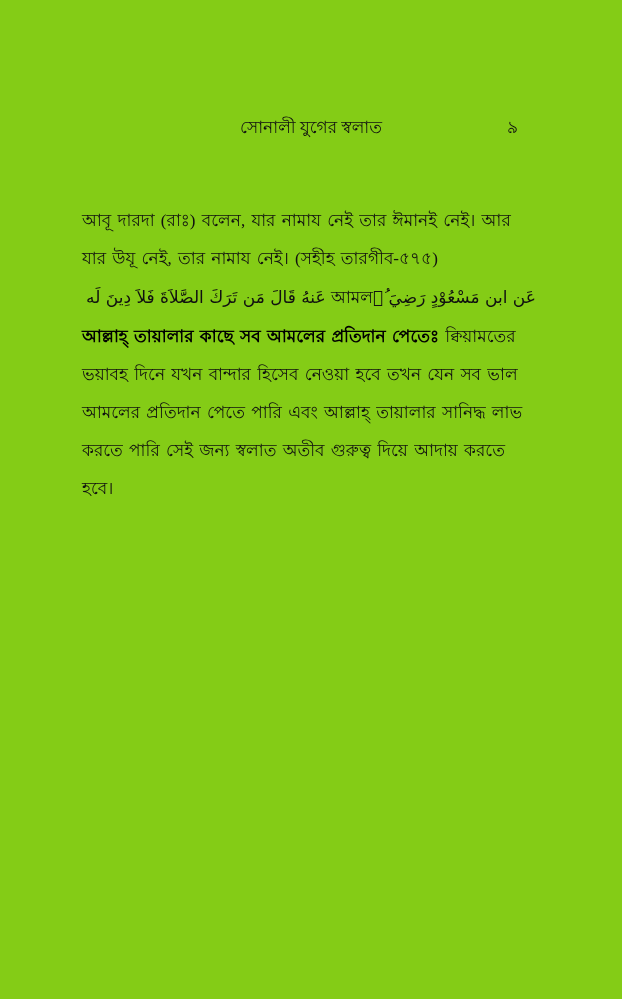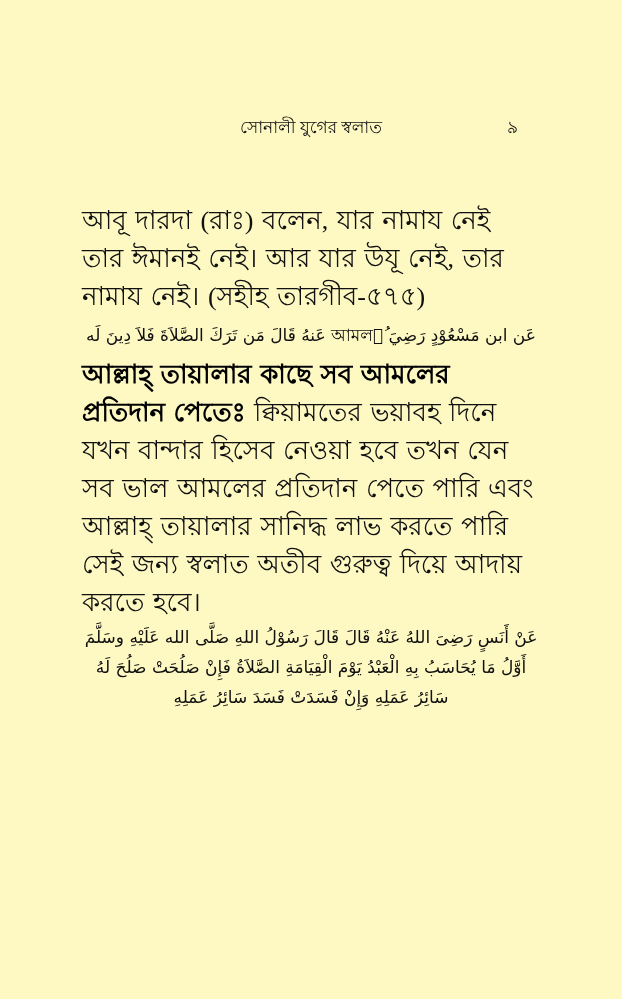--- a/index.html
+++ b/index.html
@@ -4,21 +4,21 @@
 <style>
   html, body {
     margin: 0;
     padding: 0;
     background: #ffffff;
   }
   .page {
     position: relative;
     width: 622px;
     height: 999px;
-    background: #fef9c3;
+    background: #84cc16;
     color: #111111;
     box-sizing: border-box;
     padding: 116px 82px 0 82px;
     overflow: hidden;
     font-family: "Liberation Serif", "DejaVu Sans", serif;
   }
   .running-header {
     position: relative;
     text-align: center;
     font-size: 17px;
@@ -37,21 +37,21 @@
     direction: rtl;
     unicode-bidi: embed;
     text-align: center;
     font-size: 17px;
     line-height: 30px;
     font-family: "DejaVu Sans", sans-serif;
     color: #101010;
   }
   .bn-para {
     text-align: left;
-    font-size: 26px;
+    font-size: 17px;
     line-height: 38px;
     color: #101010;
     word-spacing: 2px;
   }
   .m-arabic-1 { margin: 0 0 8px 0; }
   .m-para-1  { margin: 0 0 4px 0; }
   .m-arabic-2 { margin: 0 0 6px 0; }
   .m-para-2  { margin: 0 0 18px 0; }
   .m-heading { margin: 0 0 0 0; }
   .m-arabic-3 { margin: 0 0 2px 0; }
@@ -71,16 +71,15 @@
   <div class="bn-para m-para-1">আবূ দারদা (রাঃ) বলেন, যার নামায নেই তার ঈমানই নেই। আর যার উযূ নেই, তার নামায নেই।  (সহীহ তারগীব-৫৭৫)</div>
 
   <div class="arabic m-arabic-2" dir="rtl">عَن ابن مَسْعُوْدٍ رَضِيَ আমলইُ عَنهُ قَالَ مَن تَرَكَ الصَّلاَةَ فَلاَ دِينَ لَه</div>
 
 
   <div class="bn-para m-heading">
     <span class="bold-lead">আল্লাহ্ তায়ালার কাছে সব আমলের প্রতিদান পেতেঃ</span>
     <span>ক্বিয়ামতের ভয়াবহ দিনে যখন বান্দার হিসেব নেওয়া হবে তখন যেন সব ভাল আমলের প্রতিদান পেতে পারি এবং আল্লাহ্ তায়ালার সানিদ্ধ লাভ করতে পারি সেই জন্য স্বলাত অতীব গুরুত্ব দিয়ে আদায় করতে হবে।</span>
   </div>
 
-  <div class="arabic m-arabic-3" dir="rtl">عَنْ أَنَسٍ رَضِىَ اللهُ عَنْهُ قَالَ قَالَ رَسُوْلُ اللهِ صَلَّى الله عَلَيْهِ وسَلَّمَ أَوَّلُ مَا يُحَاسَبُ بِهِ الْعَبْدُ يَوْمَ الْقِيَامَةِ الصَّلاَةُ فَإِنْ صَلُحَتْ صَلُحَ لَهُ سَائِرُ عَمَلِهِ وَإِنْ فَسَدَتْ فَسَدَ سَائِرُ عَمَلِهِ</div>
 
 
 </div>
 
 </body></html>

